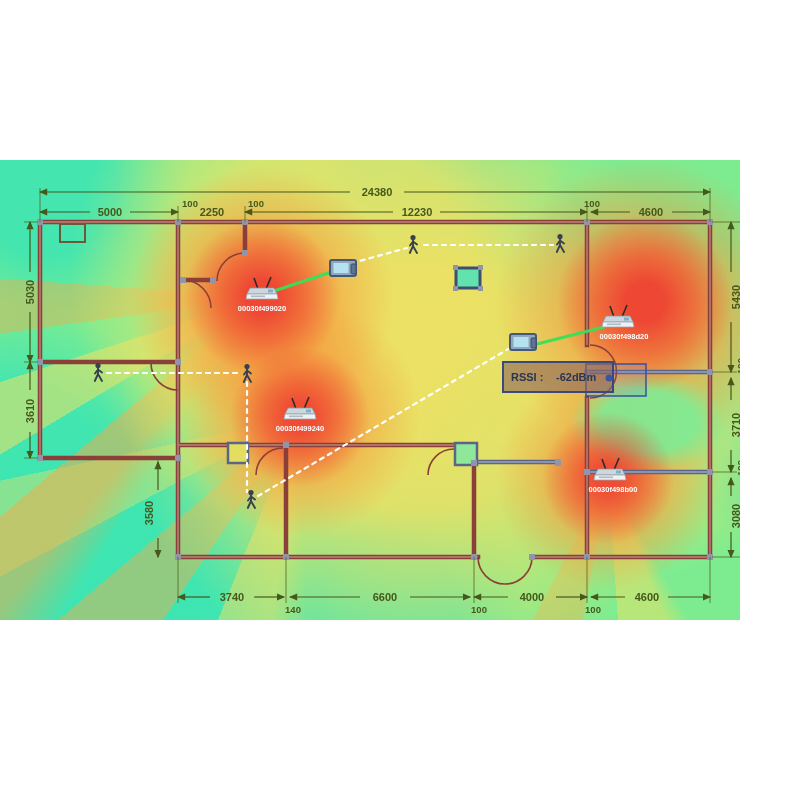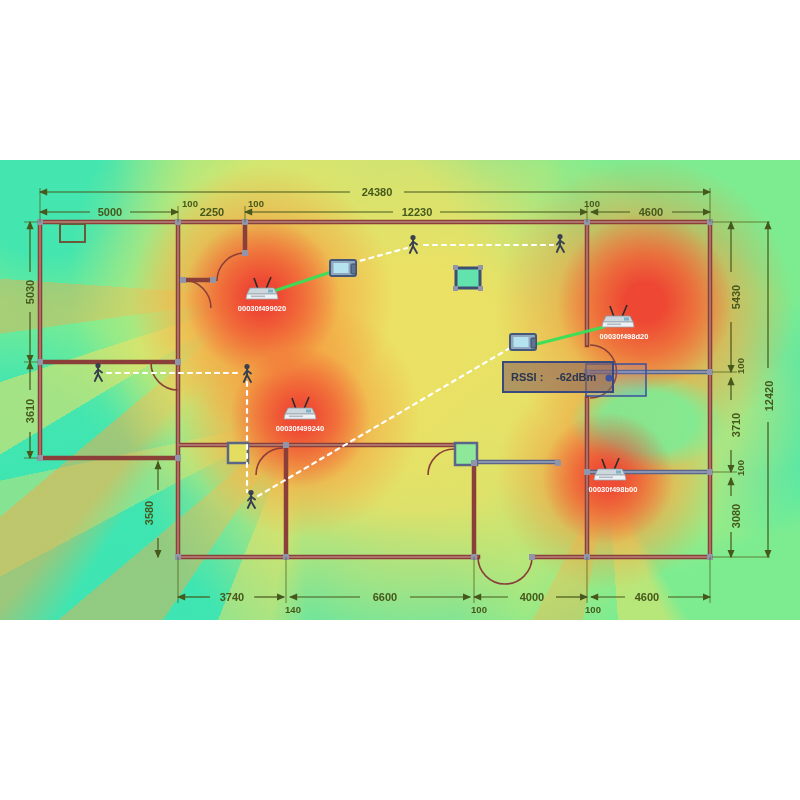--- a/index.html
+++ b/index.html
@@ -1,18 +1,18 @@
 <!DOCTYPE html>
 <html><head>
 <meta charset="utf-8">
 <style>
   html,body{margin:0;padding:0;background:#ffffff;}
   body{width:800px;height:800px;position:relative;font-family:"Liberation Sans",sans-serif;}
   .map{
-    position:absolute;left:0;top:160px;width:800px;height:460px;overflow:hidden;
+    position:absolute;left:0;top:160px;width:740px;height:460px;overflow:hidden;
     background-color:#7dec91;
     background-image:
       
       radial-gradient(circle at 262px 137px, rgba(238,64,50,.92) 0 16px, rgba(238,64,50,0) 78px),
       radial-gradient(circle at 645px 142px, rgba(238,64,50,.92) 0 20px, rgba(238,64,50,0) 88px),
       radial-gradient(circle at 300px 257px, rgba(238,64,50,.88) 0 14px, rgba(238,64,50,0) 70px),
       radial-gradient(circle at 608px 318px, rgba(238,64,50,.88) 0 13px, rgba(238,64,50,0) 66px),
       
       radial-gradient(ellipse 78px 50px at 648px 262px, rgba(120,238,152,.85) 0 60%, rgba(120,238,152,0) 100%),
       

